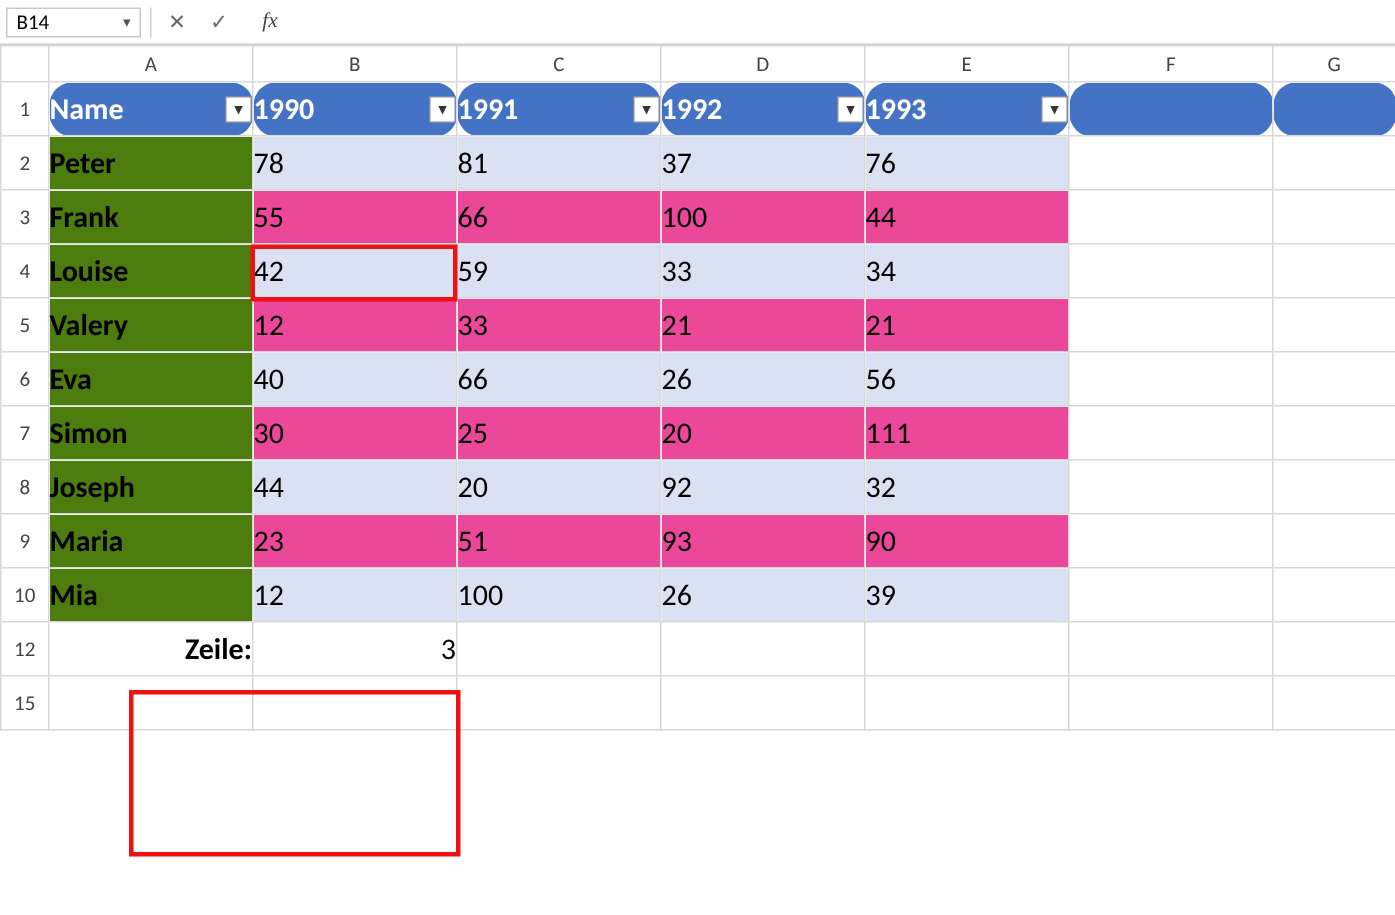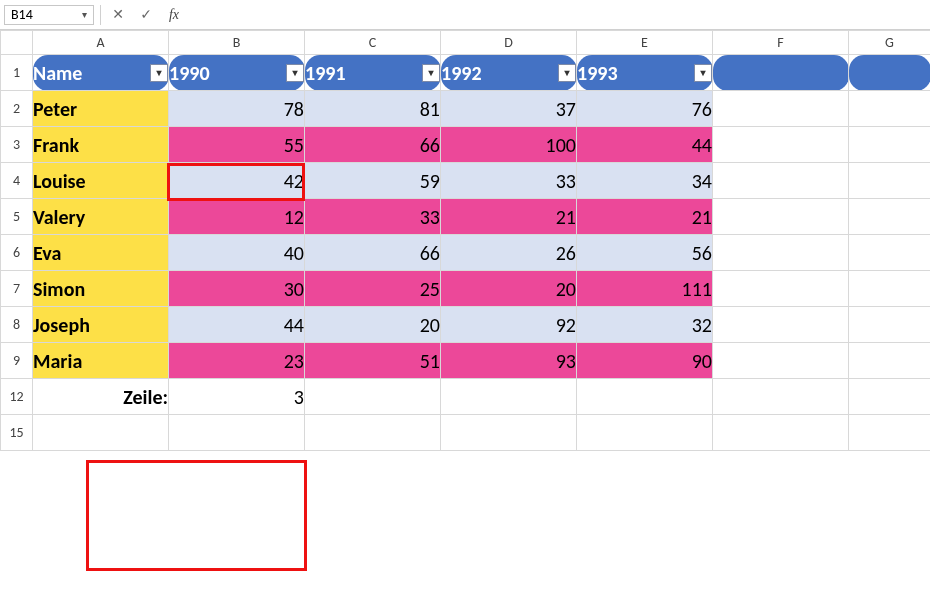--- a/index.html
+++ b/index.html
@@ -34,21 +34,21 @@
     justify-content: space-between;
     font-size: 14px;
   }
   .name-box .caret { font-size: 10px; color: #555; }
   .divider { height: 20px; width: 1px; background: #d0d0d0; }
   .fx-btn {
     width: 22px; height: 22px;
     display: flex; align-items: center; justify-content: center;
     color: #666; font-size: 14px;
   }
-  .fx-btn.fx { font-style: italic; font-family: "Times New Roman", serif; color: #444; }
+  .fx-btn.fx { font-style: italic; font-family: "Times New Roman", serif; color: #444; justify-content: flex-end; }
   .formula-input {
     flex: 1;
     height: 22px;
     display: flex;
     align-items: center;
     padding: 0 8px;
     font-size: 15px;
   }
   .hl-box { border: 3px solid #e11; padding: 0 6px; height: 26px; display: flex; align-items: center; }
 
@@ -83,21 +83,21 @@
     height: 36px;
     padding: 0 10px;
     font-size: 20px;
     position: relative;
   }
   .cell-inner {
     display: flex;
     align-items: center;
     height: 100%;
   }
-  .right .cell-inner { justify-content: flex-end; }
+  .right .cell-inner { justify-content: flex-start; }
   .left  .cell-inner { justify-content: flex-start; }
 
   
   .thead td.cell {
     background: #4472c4;
     color: #fff;
     font-weight: 700;
     border-radius: 15px;
   }
   .thead .cell-inner { justify-content: space-between; }
@@ -105,21 +105,21 @@
     width: 18px; height: 18px;
     background: #fff;
     border: 1px solid #7c8aa8;
     display: flex; align-items: center; justify-content: center;
     font-size: 10px; color: #333;
   }
 
   
   tr.band-light td.databody { background: #d9e1f2; }
   tr.band-white td.databody { background: #ec4899; }
-  tr.data td.namecell { background: #fde047; margin-top: 12px; }
+  tr.data td.namecell { background: #4d7c0f; margin-top: 12px; }
 
   
   .hl {
     position: absolute;
     border: 3px solid #e11;
     pointer-events: none;
   }
 
   
   col.c-row { width: 32px; }
@@ -460,20 +460,50 @@
               </div>
             </td>
     <td class="cell right databody">
               <div class="cell-inner">
                 <span>90</span>
               </div>
             </td>
     <td class="cell"></td>
             <td class="cell"></td>
   </tr>
+  <tr class="data band-light">
+    <th class="rowhead"><span>10</span></th>
+    <td class="cell left namecell databody">
+              <div class="cell-inner">
+                <span>Mia</span>
+              </div>
+            </td>
+    <td class="cell right databody">
+              <div class="cell-inner">
+                <span>12</span>
+              </div>
+            </td>
+    <td class="cell right databody">
+              <div class="cell-inner">
+                <span>100</span>
+              </div>
+            </td>
+    <td class="cell right databody">
+              <div class="cell-inner">
+                <span>26</span>
+              </div>
+            </td>
+    <td class="cell right databody">
+              <div class="cell-inner">
+                <span>39</span>
+              </div>
+            </td>
+    <td class="cell"></td>
+            <td class="cell"></td>
+  </tr>
 
 
   <tr>
     <th class="rowhead"><span>12</span></th>
     <td class="cell lookup-label">
               <div class="cell-inner">
                 <span>Zeile:</span>
               </div>
             </td>
     <td class="cell lookup-val">

